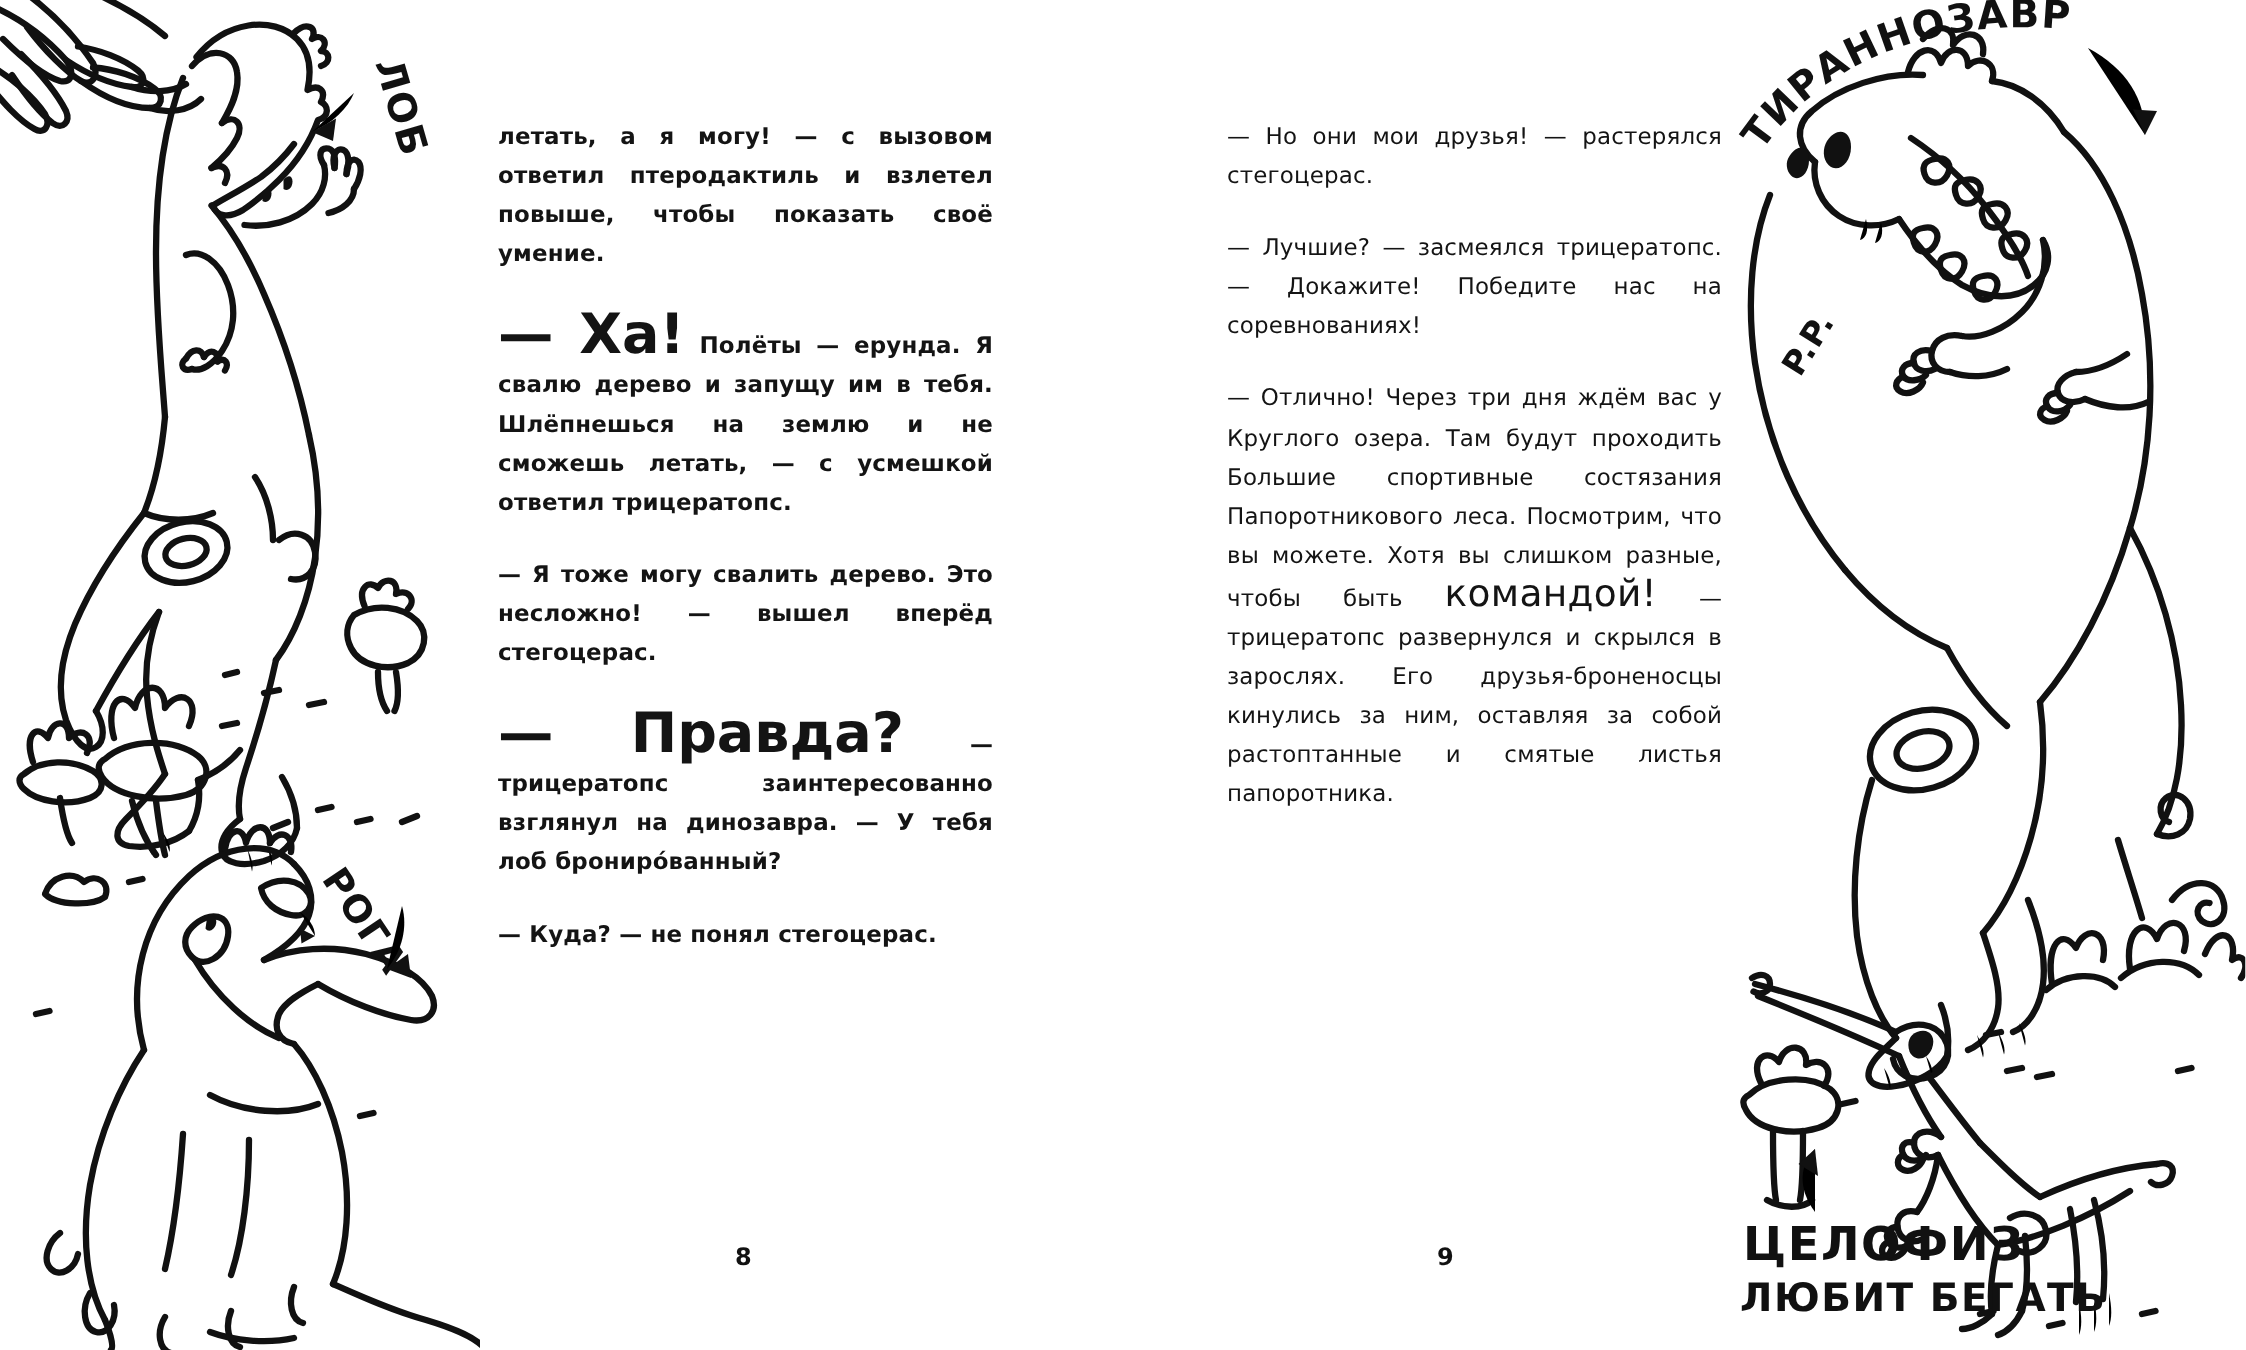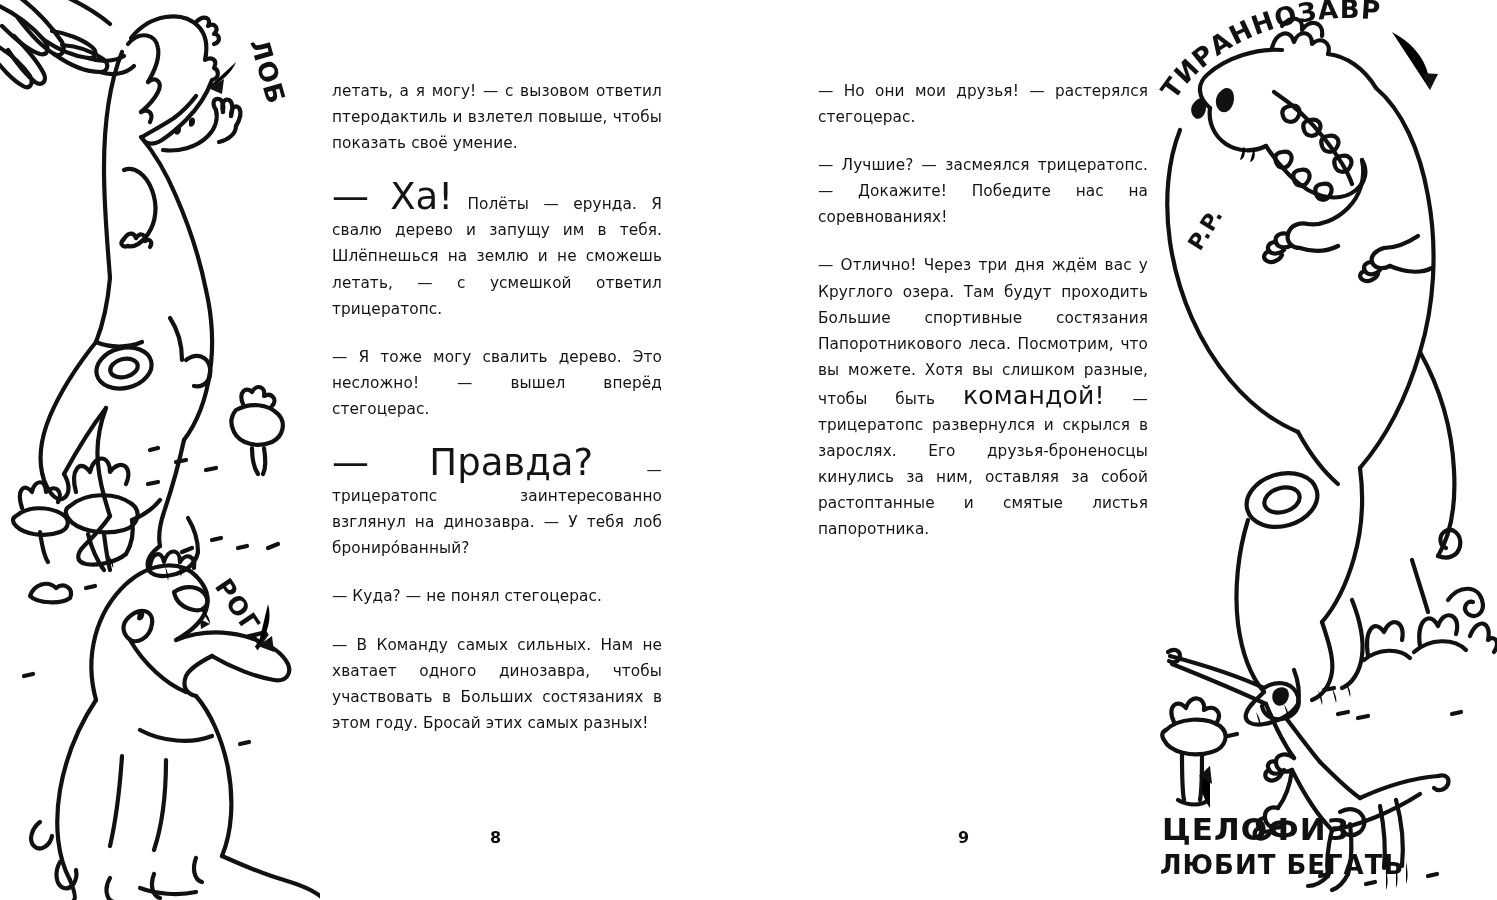--- a/index.html
+++ b/index.html
@@ -23,21 +23,21 @@
   .column {
     position: absolute;
     top: 78px;
     width: 330px;
     font-size: 15.3px;
     line-height: 26.1px;
     text-align: justify;
     color: #141414;
     letter-spacing: 0.1px;
   }
-  #col-left  { left: 332px; }
+  #col-left  { left: 332px; font-weight: bold; }
   #col-right { left: 818px; }
 
   .para { margin: 0 0 22px 0; }
   .para:last-child { margin-bottom: 0; }
 
   
   .big   { font-size: 37px;   line-height: 1;   letter-spacing: 0; }
   .big2  { font-size: 25px;   line-height: 1;   letter-spacing: 0; }
   .huge  { font-size: 30.5px; line-height: 1.05; letter-spacing: 0.5px; }
   .bigmid{ font-size: 25px;   line-height: 1.05; letter-spacing: 0.2px; }
@@ -432,21 +432,20 @@
   <div id="col-left" class="column">
     <p class="para">летать, а я могу! — с вызовом ответил птеродактиль и взлетел повыше, чтобы показать своё умение.</p>
 
     <p class="para"><span class="big">— Ха!</span><span> Полёты — ерунда. Я свалю дерево и запущу им в тебя. Шлёпнешься на землю и не сможешь летать, — с усмешкой ответил трицератопс.</span></p>
 
     <p class="para">— Я тоже могу свалить дерево. Это несложно! — вышел вперёд стегоцерас.</p>
 
     <p class="para"><span class="big">— Правда?</span><span> — трицератопс заинтересованно взглянул на динозавра. — У тебя лоб бронирóванный?</span></p>
 
     <p class="para">— Куда? — не понял стегоцерас.</p>
-    <p class="para">— В Команду самых сильных. Нам не хватает одного динозавра, чтобы участвовать в Больших состязаниях в этом году. Бросай этих самых разных!</p>
   </div>
 
   <div id="col-right" class="column">
     <p class="para">— Но они мои друзья! — растерялся стегоцерас.</p>
 
 
 
     <p class="para">— Лучшие? — засмеялся трицератопс. — Докажите! Победите нас на соревнованиях!</p>
 
     <p class="para"><span>— Отлично! Через три дня ждём вас у Круглого озера. Там будут проходить Большие спортивные состязания Папоротникового леса. Посмотрим, что вы можете. Хотя вы слишком разные, чтобы быть </span><span class="bigmid">командой!</span><span> — трицератопс развернулся и скрылся в зарослях. Его друзья-броненосцы кинулись за ним, оставляя за собой растоптанные и смятые листья папоротника.</span></p>

